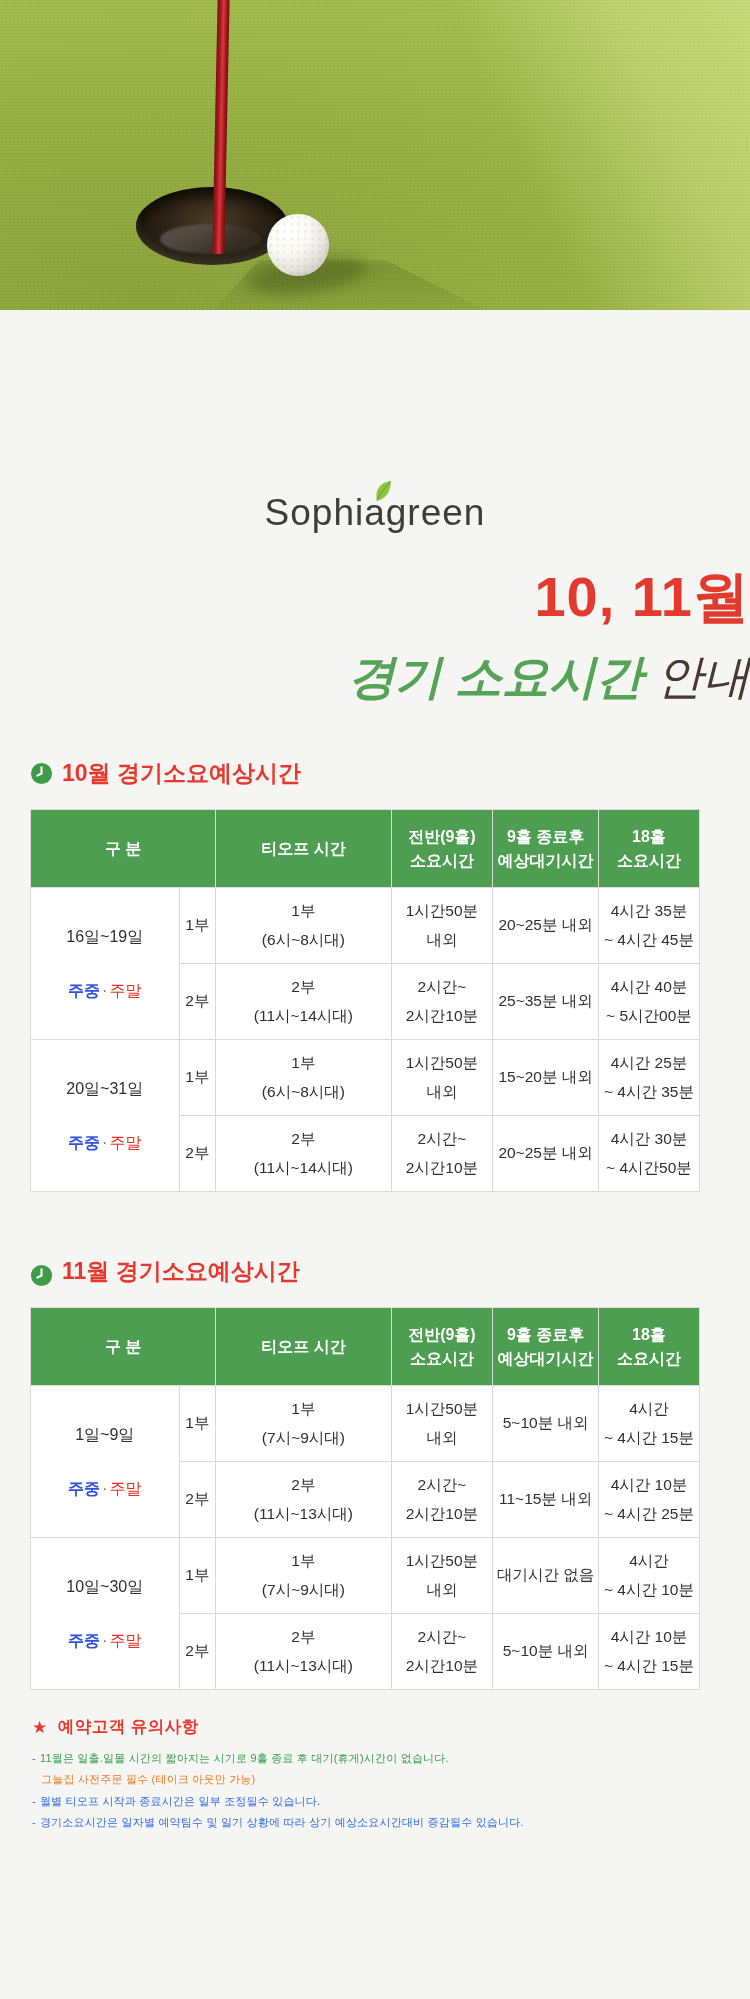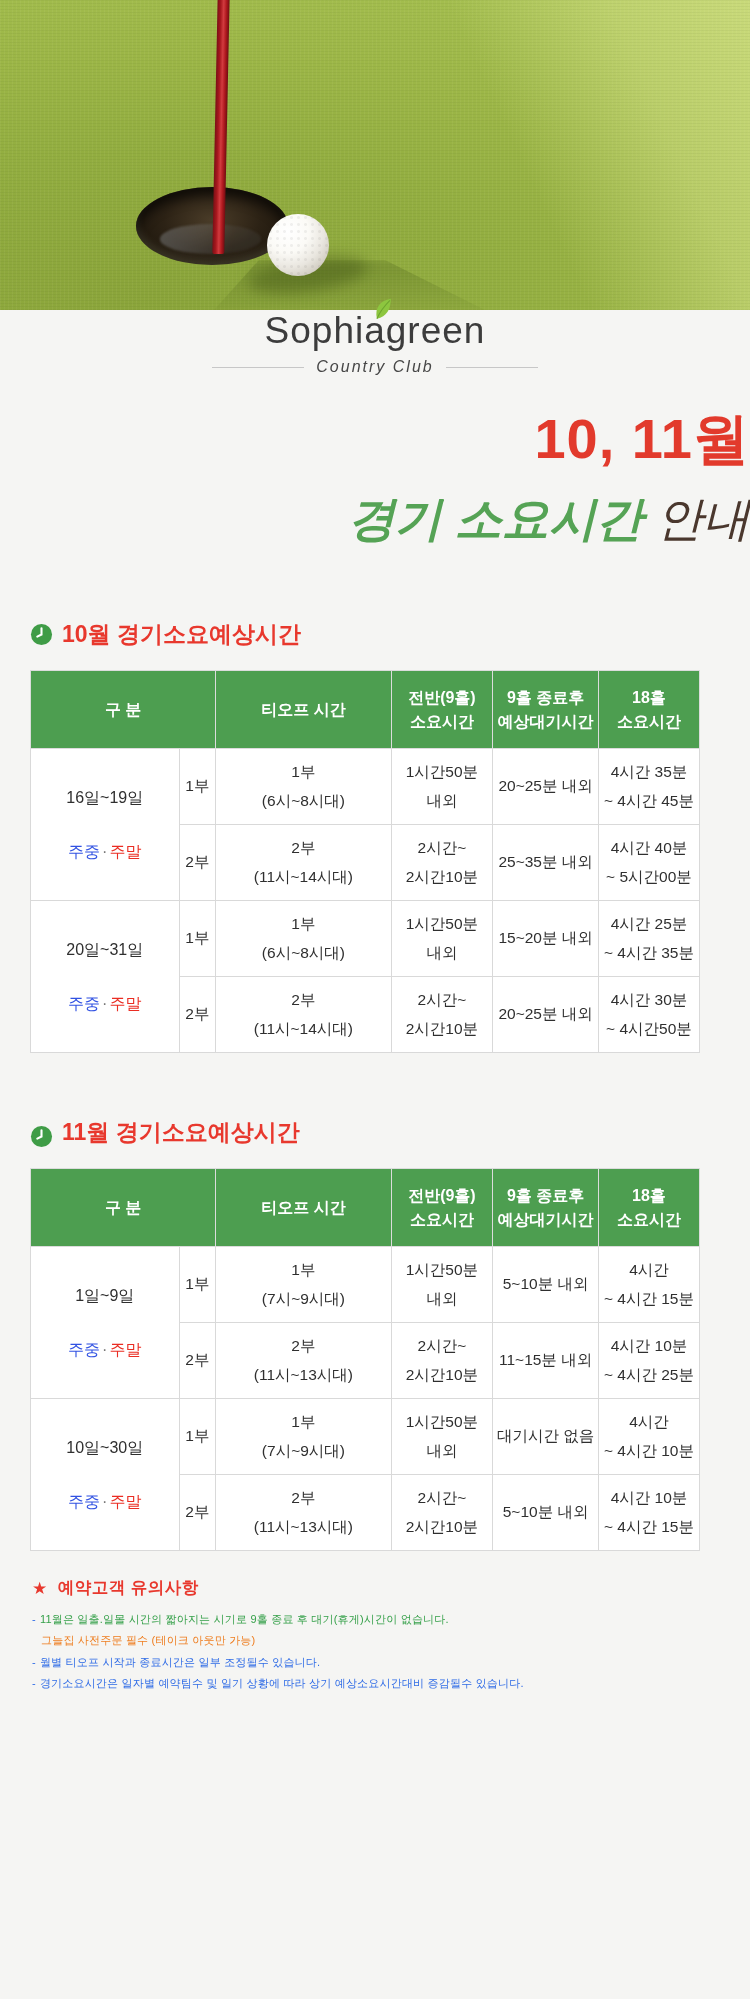--- a/index.html
+++ b/index.html
@@ -53,21 +53,21 @@
     position:absolute; left:267px; top:214px; width:62px; height:62px; border-radius:50%;
     background:radial-gradient(circle at 33% 28%, #ffffff 0%, #fbfaf6 35%, #e9e6df 60%, #cbc6ba 84%, #a9a497 100%);
   }
   .ball::after {
     content:""; position:absolute; inset:0; border-radius:50%;
     background-image:radial-gradient(rgba(0,0,0,0.055) 1.2px, transparent 1.7px);
     background-size:7px 7px;
   }
 
   
-  .logo-wrap { text-align:center; }
+  .logo-wrap { text-align:center; margin-top:182px; }
   .logo-text {
     position:relative; display:inline-block;
     font-size:37px; font-weight:400; color:#3c3c3c; letter-spacing:1px;
   }
   .leaf { position:absolute; top:-20px; left:50%; margin-left:-4px; }
   .logo-sub { display:flex; align-items:center; justify-content:center; margin-top:6px; }
   .logo-sub .rule { width:92px; height:1px; background:#c7c7c7; }
   .logo-sub .sub-text {
     margin:0 12px; font-size:16px; color:#474747; letter-spacing:2px; font-style:italic;
   }
@@ -78,21 +78,21 @@
   .title-line2 { margin-top:10px; font-size:47px;font-style:italic; }
   .title-line2 .t-green { color:#55a355; font-weight:700; }
   .title-line2 .t-brown { color:#4a372d; font-weight:400; }
 
   
   .section-heading {
     display:flex; align-items:center; margin:0 0 0 30px;
     font-size:23px; font-weight:700; color:#e8382d;
   }
   .section-heading .clock { margin-right:9px; display:inline-flex; }
-  .sh-1 { margin-top:68px; }
+  .sh-1 { margin-top:49px; }
   .sh-2 { margin-top:64px;align-items:flex-end; }
 
   
   table.sched {
     width:670px; margin:20px 30px 0 30px; border-collapse:collapse;
     background:#a16207; table-layout:fixed;
   }
   table.sched col.c-group { width:22.2%; }
   table.sched col.c-part  { width:5.5%;  }
   table.sched col.c-tee   { width:26.2%; }
@@ -104,21 +104,21 @@
     font-size:16px; font-weight:600; line-height:1.5;
     border:1px solid #dcdcdc; white-space:pre-line; text-align:center;
   }
   table.sched td {
     height:76px; border:1px solid #d9d9d9; text-align:center;
     font-size:15.5px; color:#2f2f2f; line-height:1.85; white-space:pre-line;
     background:#ffffff;
   }
   td.group-cell .dates { font-size:16px; color:#2f2f2f; line-height:1.6; }
   td.group-cell .tags { font-size:16px; line-height:1.6; }
-  .tag-weekday { color:#3152e2; }
+  .tag-weekday { color:#3152e2;font-weight:bold; }
   .tag-sep { color:#777; margin:0 2px; }
   .tag-weekend { color:#ea2d23; }
 
   
   .notices { margin:26px 30px 0 32px; }
   .notice-title-row {
     display:flex; align-items:center; font-size:16.5px; font-weight:700; color:#e8382d;
     margin-bottom:10px; letter-spacing:0.5px;
   }
   .notice-title-row .star { margin-right:10px; font-size:17px; }
@@ -145,25 +145,20 @@
 
 <div class="logo-wrap">
   <div class="logo-text">
     <span>Sophiagreen</span>
     <span class="leaf">
       <svg width="24" height="26" viewBox="0 0 26 30">
         <path d="M22 2 C10 4 3 12 6 25 C17 23 22 14 22 2 Z" fill="#8dc63f"></path>
         <path d="M6 25 C10 16 16 9 21 4" stroke="#6ea52f" stroke-width="1.2" fill="none"></path>
       </svg>
     </span>
-  </div>
-  <div class="logo-sub">
-    <span class="rule"></span>
-    <span class="sub-text">Country Club</span>
-    <span class="rule"></span>
   </div>
 </div>
 
 <div class="title-block">
   <div class="title-line1">10, 11월</div>
   <div class="title-line2">
     <span class="t-green">경기 소요시간</span>
     <span class="t-brown">안내</span>
   </div>
 </div>

